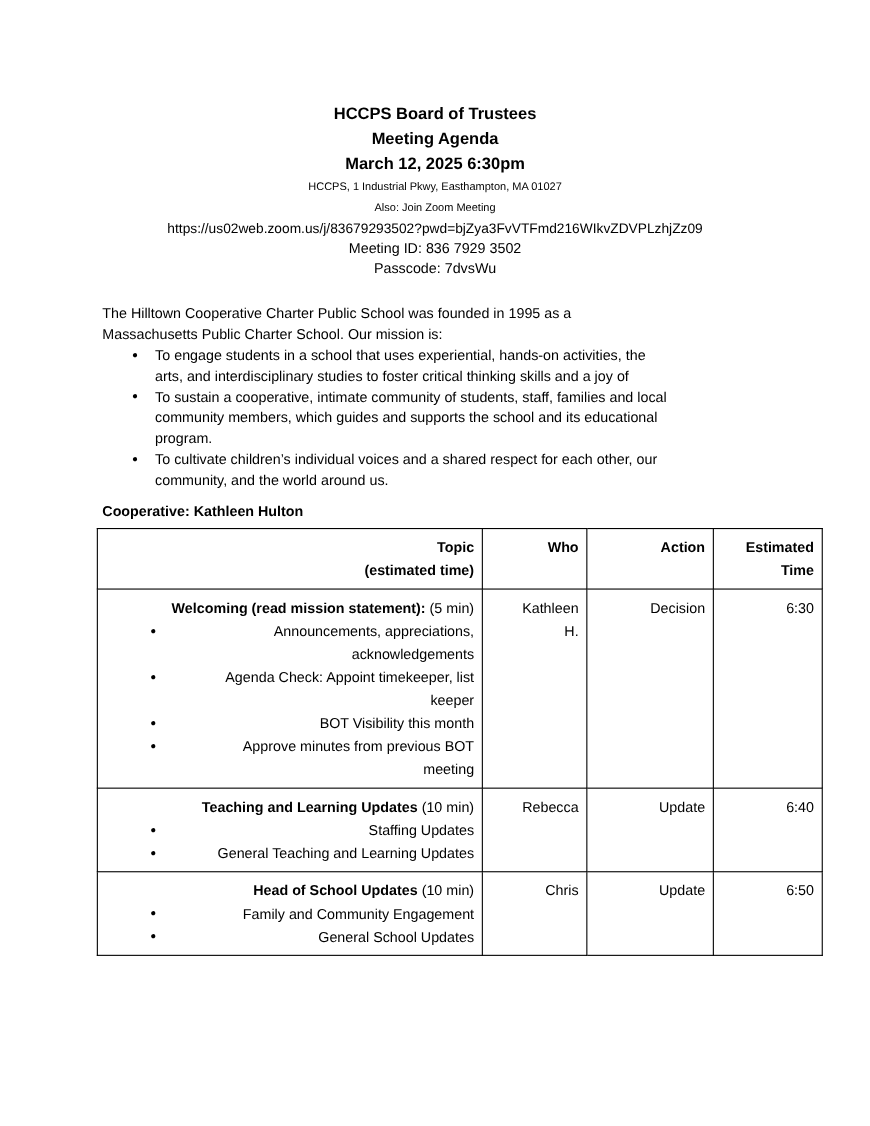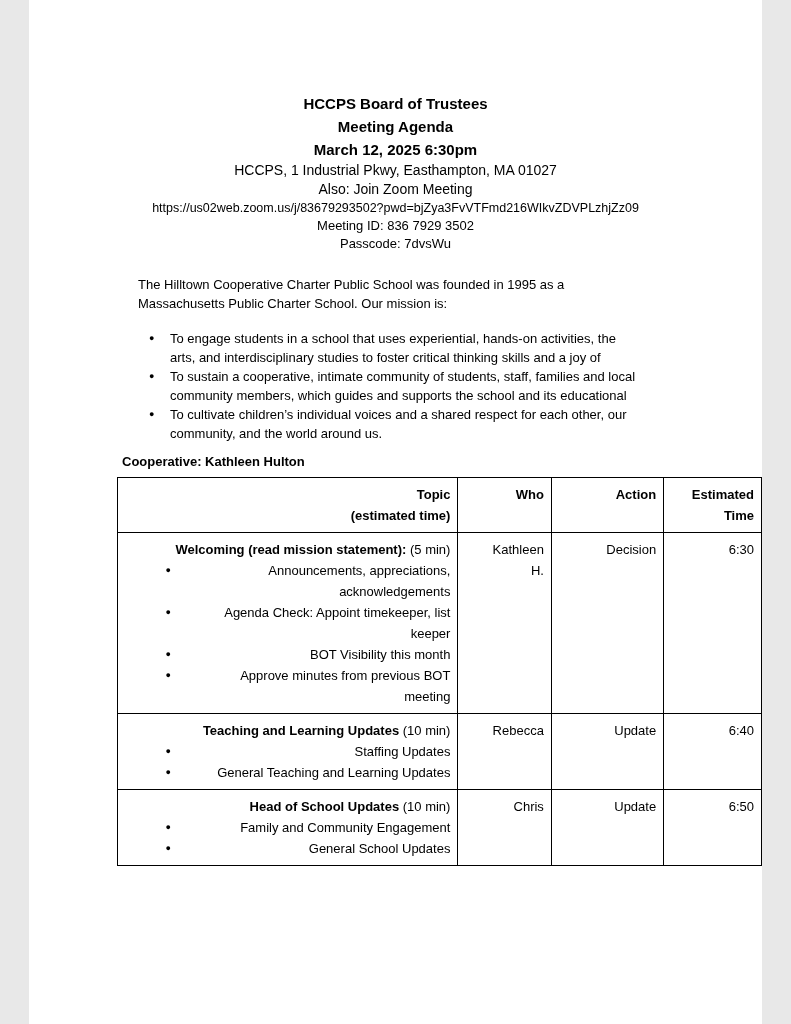--- a/index.html
+++ b/index.html
@@ -1,37 +1,37 @@
 <!DOCTYPE html>
 <html><head>
 <meta charset="utf-8">
 <style>
   * { box-sizing: border-box; }
   html, body { margin: 0; padding: 0; background: #e8e8e8; }
   .page {
-    width: 733px;
+    width: 791px;
     height: 1024px;
     margin: 0 auto;
     background: #ffffff;
     color: #000000;
     font-family: "Liberation Sans", "DejaVu Sans", sans-serif;
     overflow: hidden;
     position: relative;
   }
 
   
   .doc-header { padding-top: 92px; text-align: center; }
   .t-title  { font-size: 15px; font-weight: bold; line-height: 23px; }
-  .t-loc    { font-size: 14px; line-height: 19px; }
+  .t-loc    { font-size: 10px; line-height: 19px; }
   .t-url    { font-size: 12.5px; line-height: 18px; }
   .t-meta   { font-size: 13px; line-height: 18px; }
 
   
   .mission { margin: 22px 40px 0 93px; font-size: 13px; line-height: 19px; }
-  .mission p { margin: 16px; padding: 0; }
+  .mission p { margin: 0; padding: 0; }
   .ln { display: block; }
 
   ul.blist { margin: 0; padding: 0 0 0 27px; list-style: none; }
   ul.blist li { display: flex; align-items: flex-start; }
   .blt { flex: 0 0 21px; width: 21px; font-size: 9px; line-height: 19px; }
   .li-body { flex: 1 1 auto; }
 
   
   .facilitator {
     margin: 9px 40px 0 93px;
@@ -103,20 +103,21 @@
         <span class="li-body">
           <span class="ln">To engage students in a school that uses experiential, hands-on activities, the</span>
           <span class="ln">arts, and interdisciplinary studies to foster critical thinking skills and a joy of</span>
         </span>
       </li>
       <li>
         <span class="blt">●</span>
         <span class="li-body">
           <span class="ln">To sustain a cooperative, intimate community of students, staff, families and local</span>
           <span class="ln">community members, which guides and supports the school and its educational</span>
+          <span class="ln">program.</span>
         </span>
       </li>
       <li>
         <span class="blt">●</span>
         <span class="li-body">
           <span class="ln">To cultivate children’s individual voices and a shared respect for each other, our</span>
           <span class="ln">community, and the world around us.</span>
         </span>
       </li>
     </ul>

